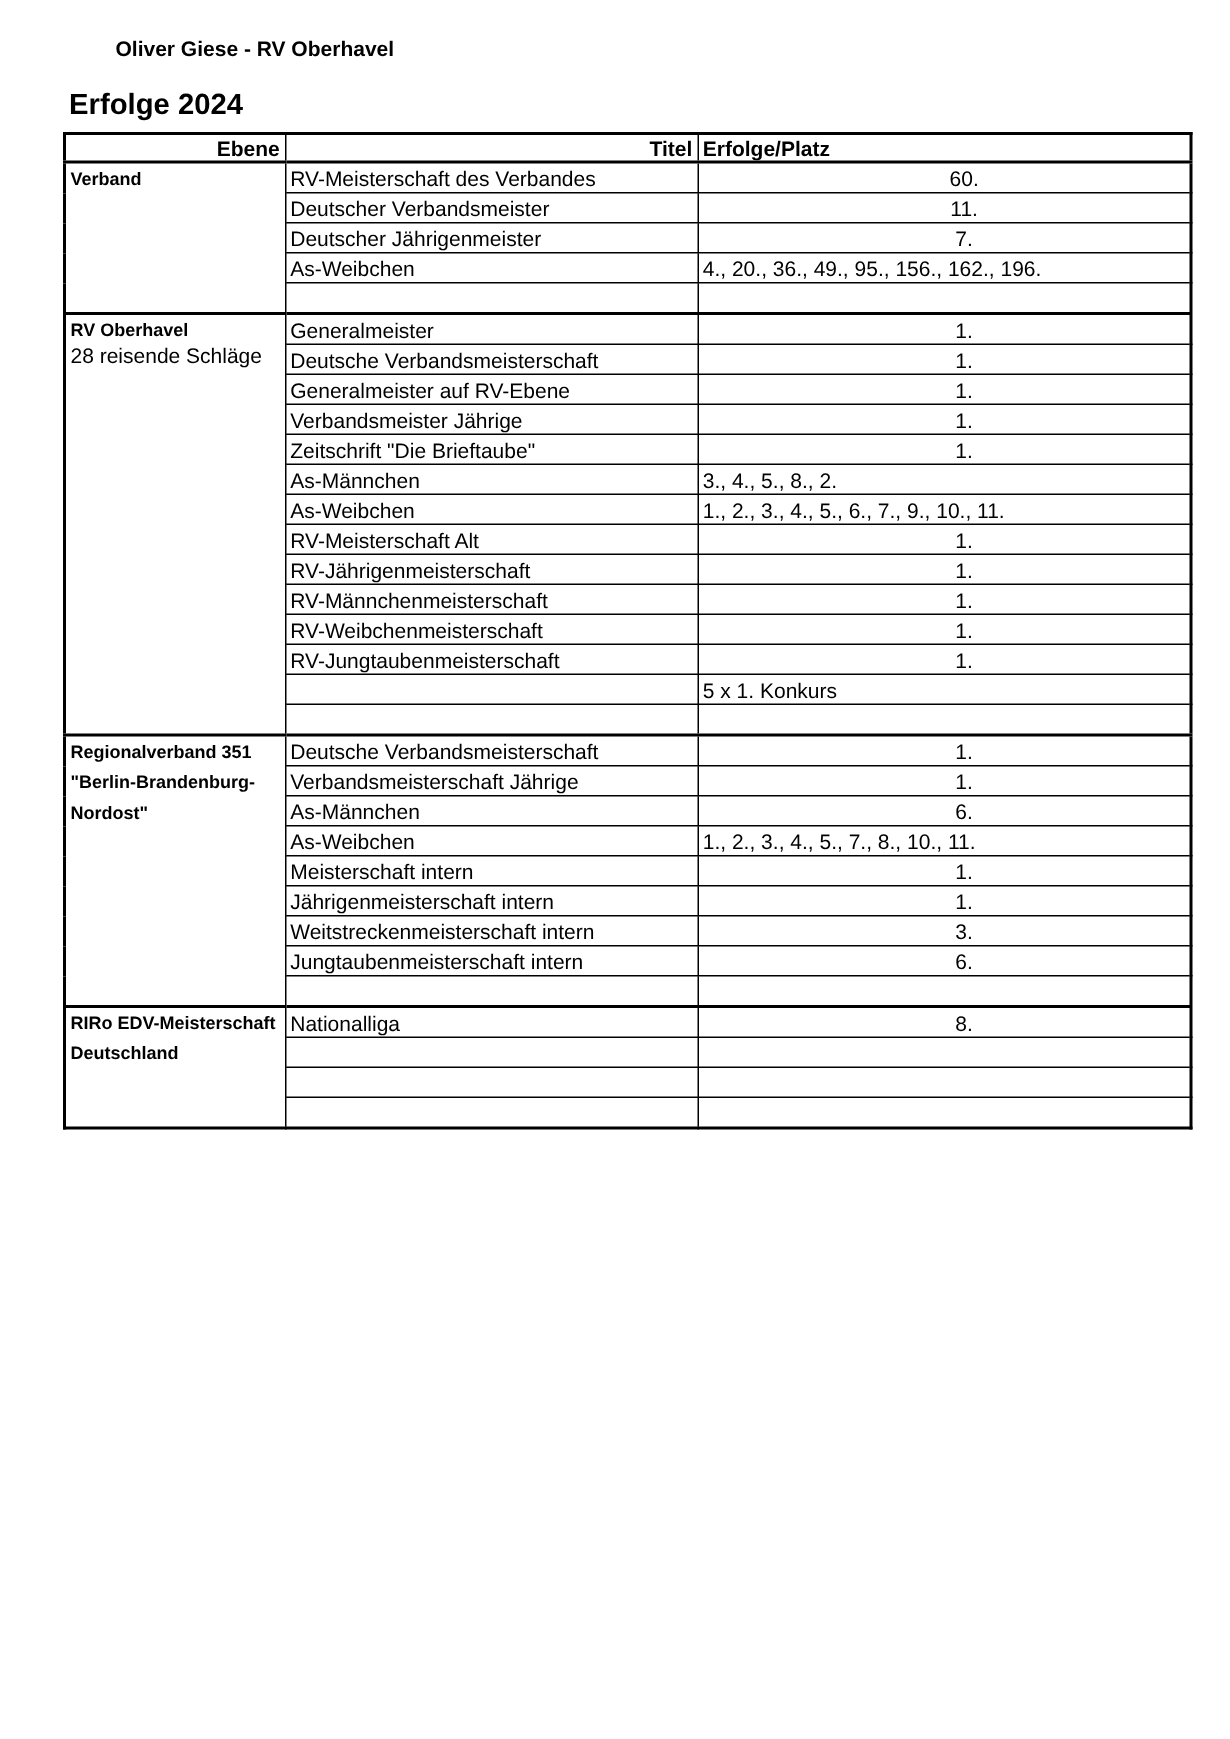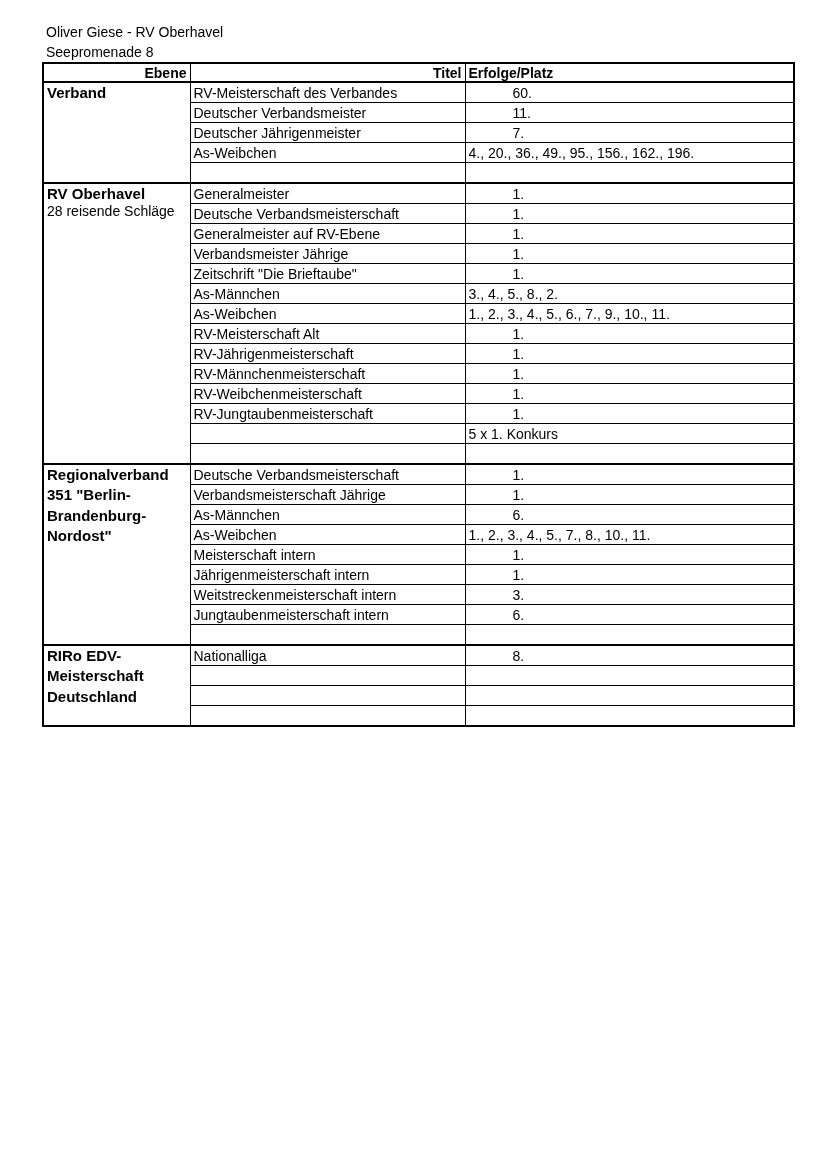--- a/index.html
+++ b/index.html
@@ -14,21 +14,21 @@
     width: 820px;
     height: 1159px;
     background: #ffffff;
     overflow: hidden;
   }
   .address {
     margin: 22px 0 0 46px;
     font-size: 14px;
     line-height: 20px;
   }
-  .address .bold { font-weight: normal; }
+  .address .bold { font-weight: bold; margin-left: 31px; }
   .title {
     margin: 16px 0 5px 46px;
     font-size: 19.5px;
     line-height: 25px;
     font-weight: bold;
   }
   table.results {
     margin-left: 42px;
     width: 751px;
     border-collapse: collapse;
@@ -50,39 +50,39 @@
   }
   .results thead th.center { text-align: left; }
   .results tbody td { height: 19px; }
   .results tr.sec-start td { border-top: 2.5px solid #000; }
   td.ebene {
     vertical-align: top;
     white-space: normal;
   }
   .ebene-name {
     font-weight: bold;
-    font-size: 15px;
+    font-size: 12px;
     line-height: 20.4px;
   }
   .ebene-sub {
     font-size: 14px;
     line-height: 15px;
   }
-  td.erfolg.ind { padding-left: 47px; }
+  td.erfolg.ind { padding-left: 30px; text-align: center; }
 </style>
 </head>
 <body>
 
 <div class="page">
 
   <div class="address">
     <div class="bold">Oliver Giese - RV Oberhavel</div>
-    <div>Seepromenade 8</div>
   </div>
 
+  <div class="title">Erfolge 2024</div>
 
   <table class="results">
     <colgroup>
       <col style="width:147px">
       <col style="width:275px">
       <col style="width:329px">
     </colgroup>
     <thead>
       <tr>
         <th>Ebene</th>

